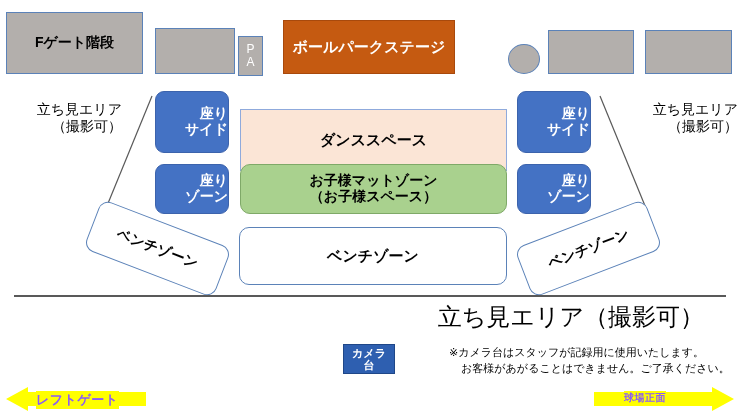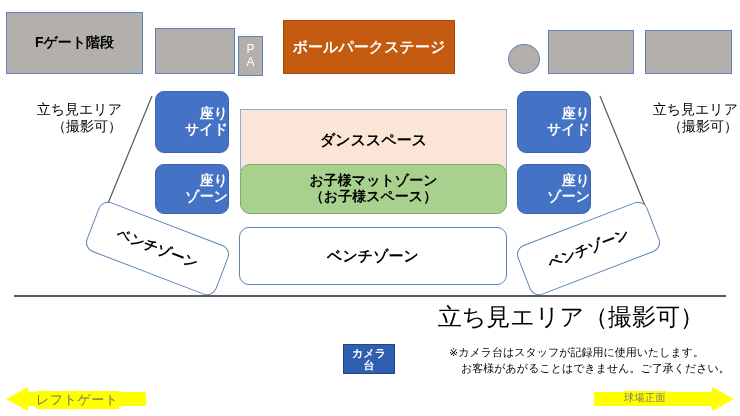--- a/index.html
+++ b/index.html
@@ -85,22 +85,22 @@
   .slash line {
     stroke: #595959;
     stroke-width: 1.2;
   }
   .arrowwrap {
     position: absolute;
     display: block;
   }
   .arrowlabel {
     position: absolute;
-    font-weight: normal;
-    color: #737373;
+    font-weight: bold;
+    color: #8b5cf6;
     background: #ffff00;
     white-space: nowrap;
     letter-spacing: 0.5px;
   }
   .camera-box {
     position: absolute;
     background: #2e5fb0;
     border: 1px solid #1f4788;
     color: #ffffff;
     font-weight: bold;

